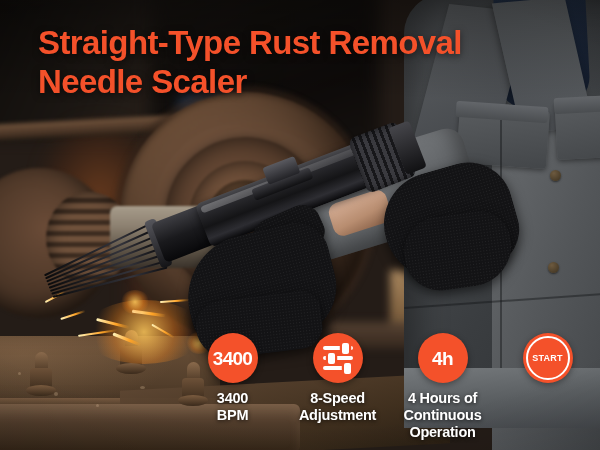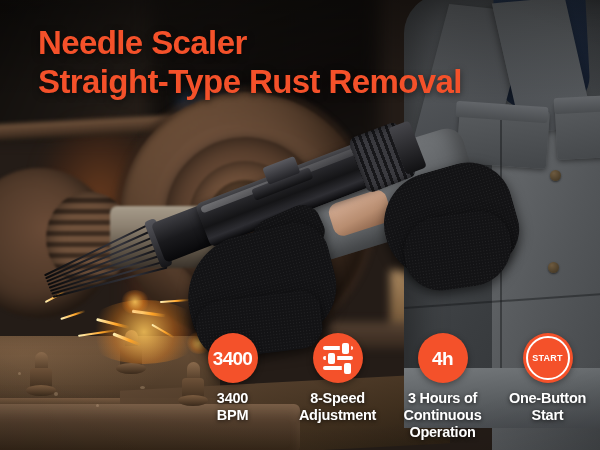--- a/index.html
+++ b/index.html
@@ -351,22 +351,22 @@
     </div>
 
     <div class="glove glove-thumb"></div>
     <div class="glove glove-front"></div>
     <div class="glove glove-fingers"></div>
 
     <div class="vignette"></div>
   </div>
 
   <div class="headline">
+    <div>Straight-Type Rust Removal</div>
     <div>Needle Scaler</div>
-    <div>Straight-Type Rust Removal</div>
   </div>
 
   <div class="features">
 
     <div class="feature">
       <div class="badge">
         <span class="badge-txt">3400</span>
       </div>
       <div class="feat-label">3400
 BPM</div>
@@ -384,30 +384,28 @@
         </div>
       </div>
       <div class="feat-label">8-Speed
 Adjustment</div>
     </div>
 
     <div class="feature">
       <div class="badge">
         <span class="badge-txt" style="font-size:19px;">4h</span>
       </div>
-      <div class="feat-label">3 Hours of
+      <div class="feat-label">4 Hours of
 Continuous
 Operation</div>
     </div>
 
     <div class="feature">
       <div class="badge">
         <div class="start-ico">
           <span>START</span>
         </div>
       </div>
-      <div class="feat-label">One-Button
-Start</div>
     </div>
 
   </div>
 
 </div>
 
 </body></html>

